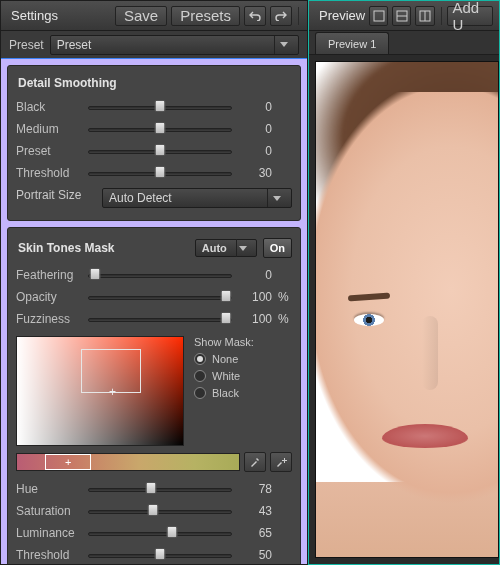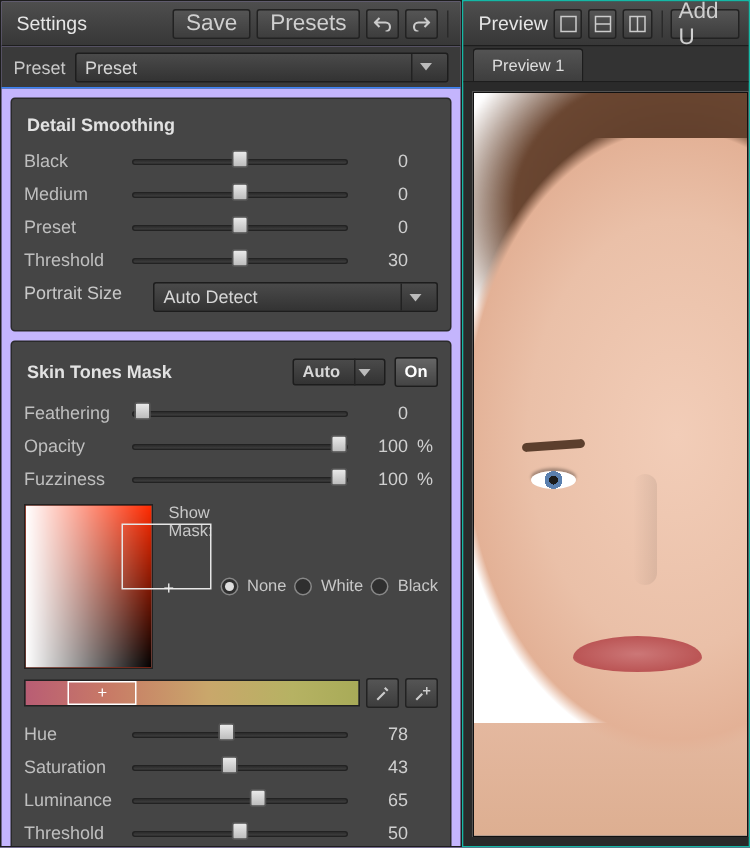--- a/index.html
+++ b/index.html
@@ -38,21 +38,21 @@
   .row-select { display: flex; align-items: flex-start; height: 24px; gap: 6px; margin-top: 4px; }
   .row-select .lab { width: 80px; color: #c8c8c8; }
 
   .toggle-on { height: 20px; padding: 0 6px; font-size: 11px; color: #fff; background: linear-gradient(#666,#444); border: 1px solid #1d1d1d; border-radius: 2px; cursor: pointer; display: inline-flex; align-items: center; }
 
   
   .color-area { display: flex; gap: 10px; margin-top: 6px; }
   .color-picker { width: 168px; height: 110px; position: relative; background: linear-gradient(to right, #fff, rgba(255,255,255,0)), linear-gradient(to top, #000, rgba(0,0,0,0)), #ff2a00; border: 1px solid #222; }
   .color-picker .sel { position: absolute; width: 60px; height: 44px; border: 1px solid #e6e6e6; left: 64px; top: 12px; }
   .color-picker .cross { position: absolute; left: 92px; top: 48px; color: #eee; font-size: 12px; }
-  .mask-opts { display: flex; flex-direction: row; gap: 5px; font-size: 11px; color: #c8c8c8; }
+  .mask-opts { display: flex; flex-direction: column; gap: 5px; font-size: 11px; color: #c8c8c8; }
   .mask-opts .radio-row { display: flex; align-items: center; gap: 6px; cursor: pointer; }
   .radio { width: 12px; height: 12px; border: 1px solid #888; border-radius: 50%; background: #2f2f2f; display: inline-flex; align-items: center; justify-content: center; }
   .radio.checked::after { content: ""; width: 6px; height: 6px; background: #ddd; border-radius: 50%; }
 
   .hue-row { display: flex; align-items: center; gap: 4px; margin-top: 6px; }
   .hue-bar { flex: 1; height: 18px; border: 1px solid #222; background: linear-gradient(to right, #b95d74 0%, #c87a66 25%, #c9a76b 55%, #b6b263 80%, #a8ab58 100%); position: relative; }
   .hue-bar .mark { position: absolute; top: 0; bottom: 0; width: 46px; left: 28px; border: 1px solid #fff; }
   .hue-bar .plus { position: absolute; left: 48px; top: 0; bottom: 0; display: flex; align-items: center; color: #fff; font-size: 11px; }
   .picker-btn { width: 22px; height: 20px; }
 

